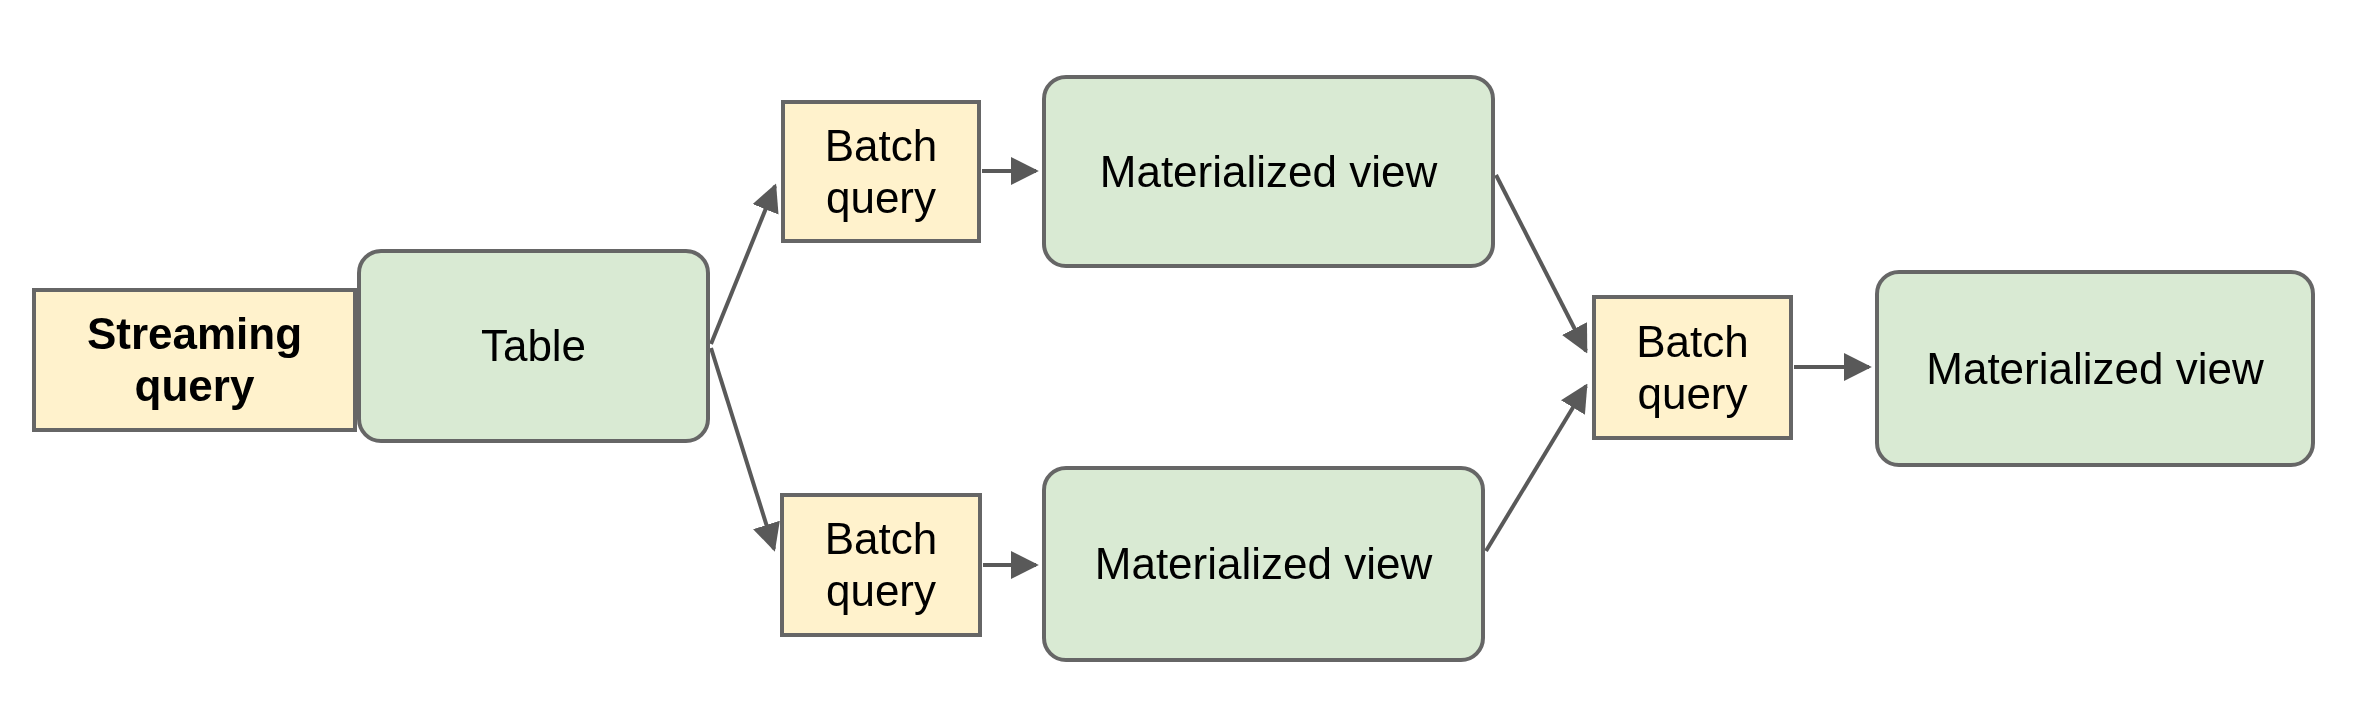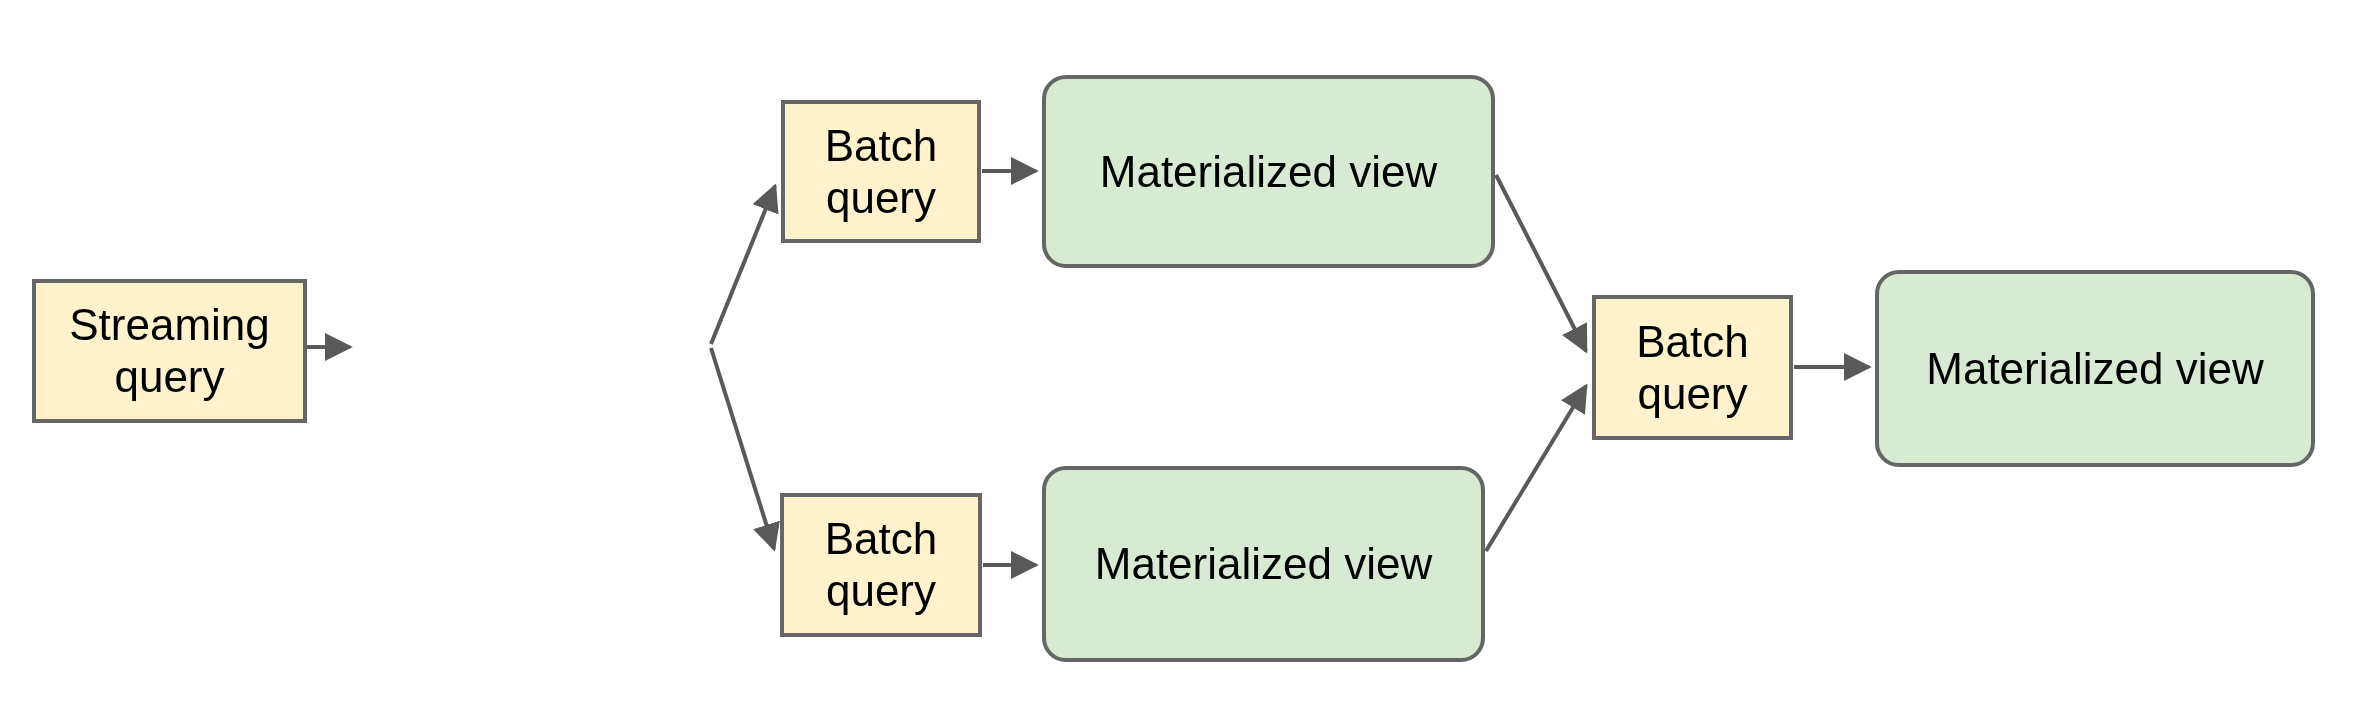--- a/index.html
+++ b/index.html
@@ -21,21 +21,21 @@
     text-align:center;
     box-sizing:border-box;
     border:4px solid var(--border-gray);
     color:var(--text-black);
     font-size:44px;line-height:1.18;
     padding:0 8px;
   }
   .node.query{background:var(--yellow-fill);border-radius:0;}
   .node.store{background:var(--green-fill);border-radius:24px;}
   
-  .n-sq {left:32px;  top:279px; width:275px; height:144px;}
+  .n-sq {left:32px;  top:288px; width:325px; height:144px;font-weight:bold;}
   .n-tb {left:357px; top:249px; width:353px; height:194px;}
   .n-bq1{left:781px; top:100px; width:200px; height:143px;}
   .n-mv1{left:1042px;top:75px;  width:453px; height:193px;}
   .n-bq2{left:780px; top:493px; width:202px; height:144px;}
   .n-mv2{left:1042px;top:466px; width:443px; height:196px;}
   .n-bq3{left:1592px;top:295px; width:201px; height:145px;}
   .n-mv3{left:1875px;top:270px; width:440px; height:197px;}
   .edge{stroke:var(--arrow-gray);stroke-width:4;fill:none;}
 </style>
 </head>
@@ -56,20 +56,23 @@
     <line class="edge" x1="983" y1="565" x2="1036" y2="565" marker-end="url(#ah)"></line>
     <line class="edge" x1="1496" y1="175" x2="1586" y2="351" marker-end="url(#ah)"></line>
     <line class="edge" x1="1486" y1="551" x2="1586" y2="386" marker-end="url(#ah)"></line>
     <line class="edge" x1="1794" y1="367" x2="1869" y2="367" marker-end="url(#ah)"></line>
   </svg>
 
   <div class="node query n-sq">
     <span>Streaming query</span>
   </div>
 
+  <div class="node store n-tb">
+    <span>Table</span>
+  </div>
 
   <div class="node query n-bq1">
     <span>Batch query</span>
   </div>
 
   <div class="node store n-mv1">
     <span>Materialized view</span>
   </div>
 
   <div class="node query n-bq2">

